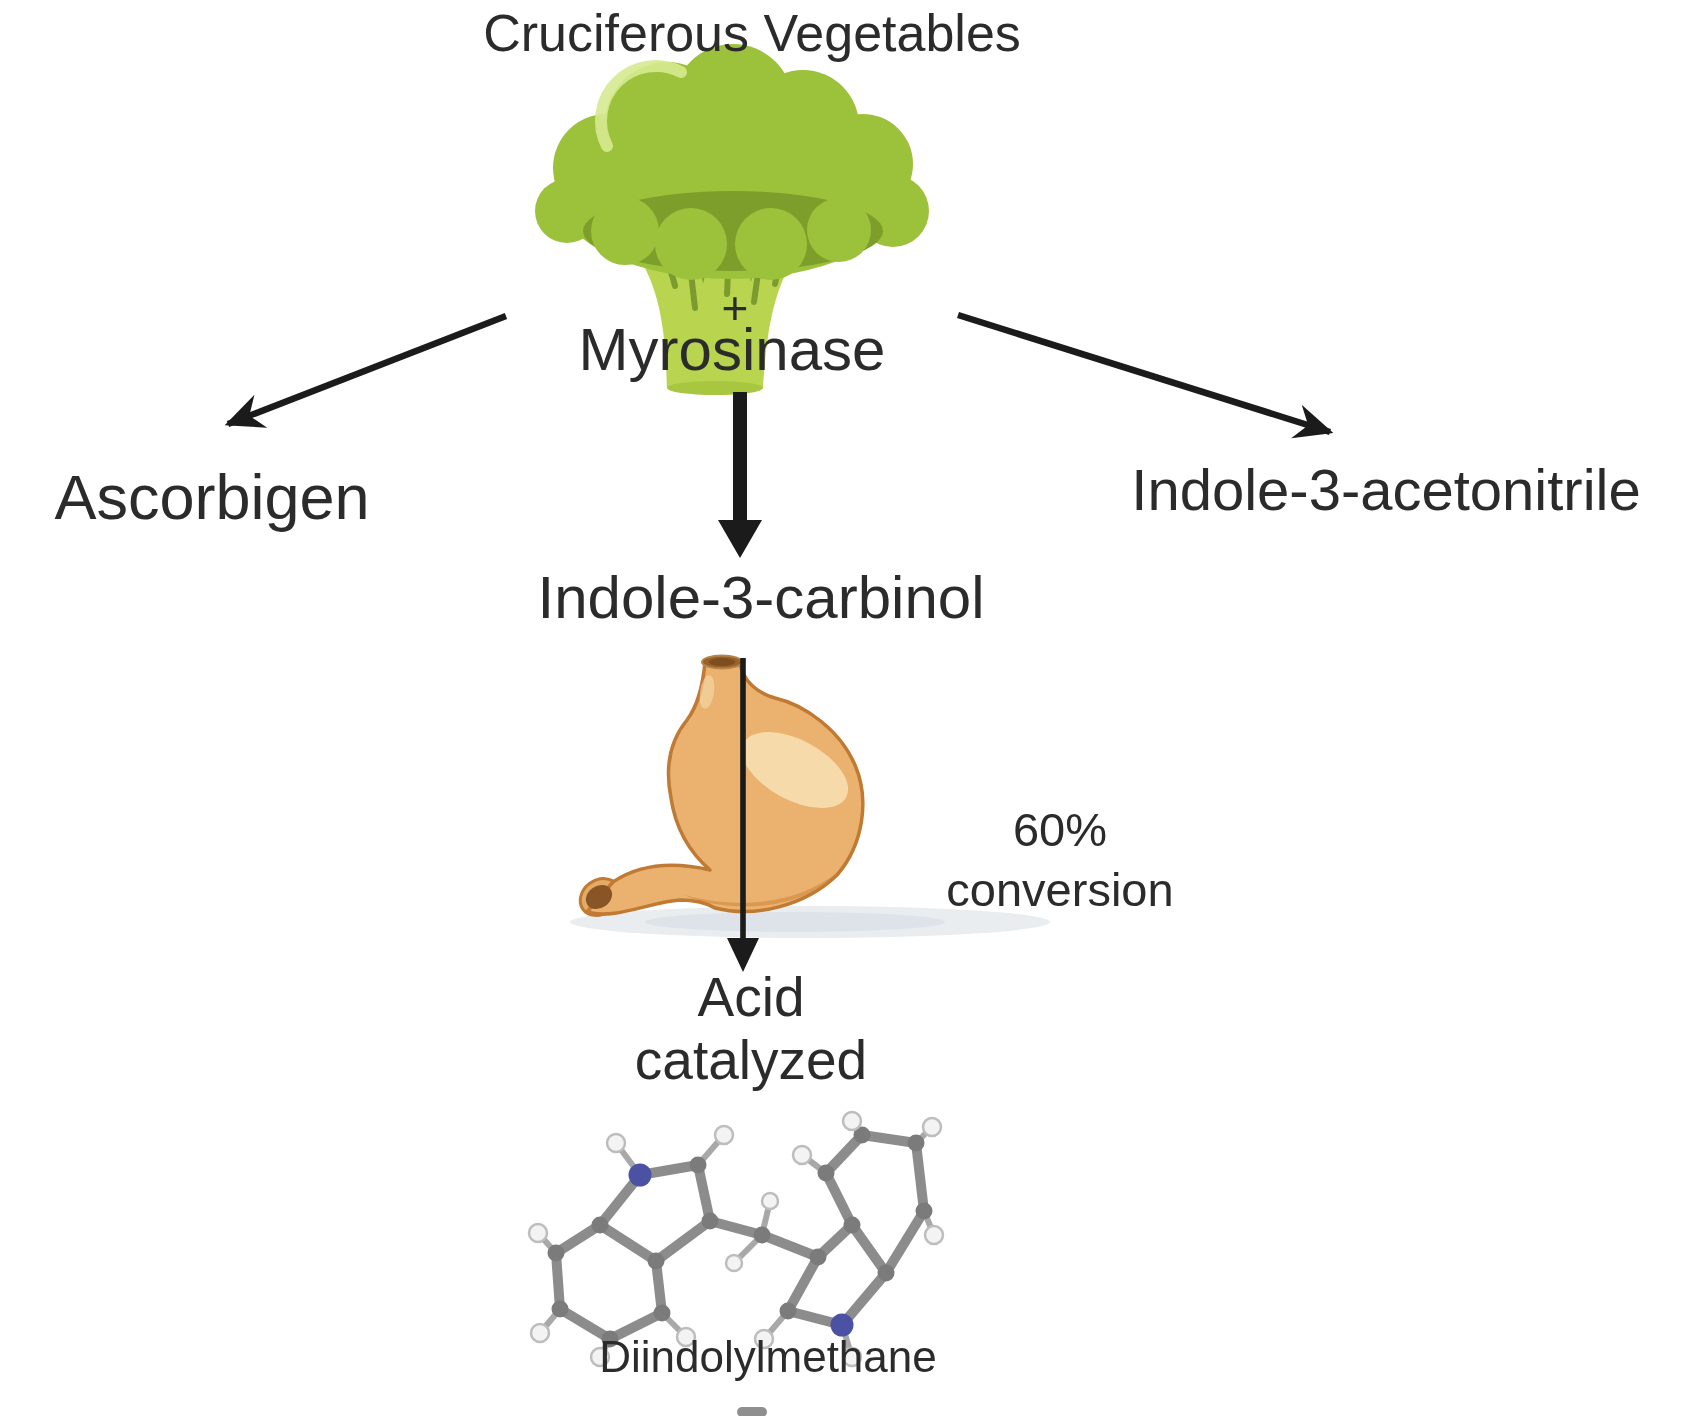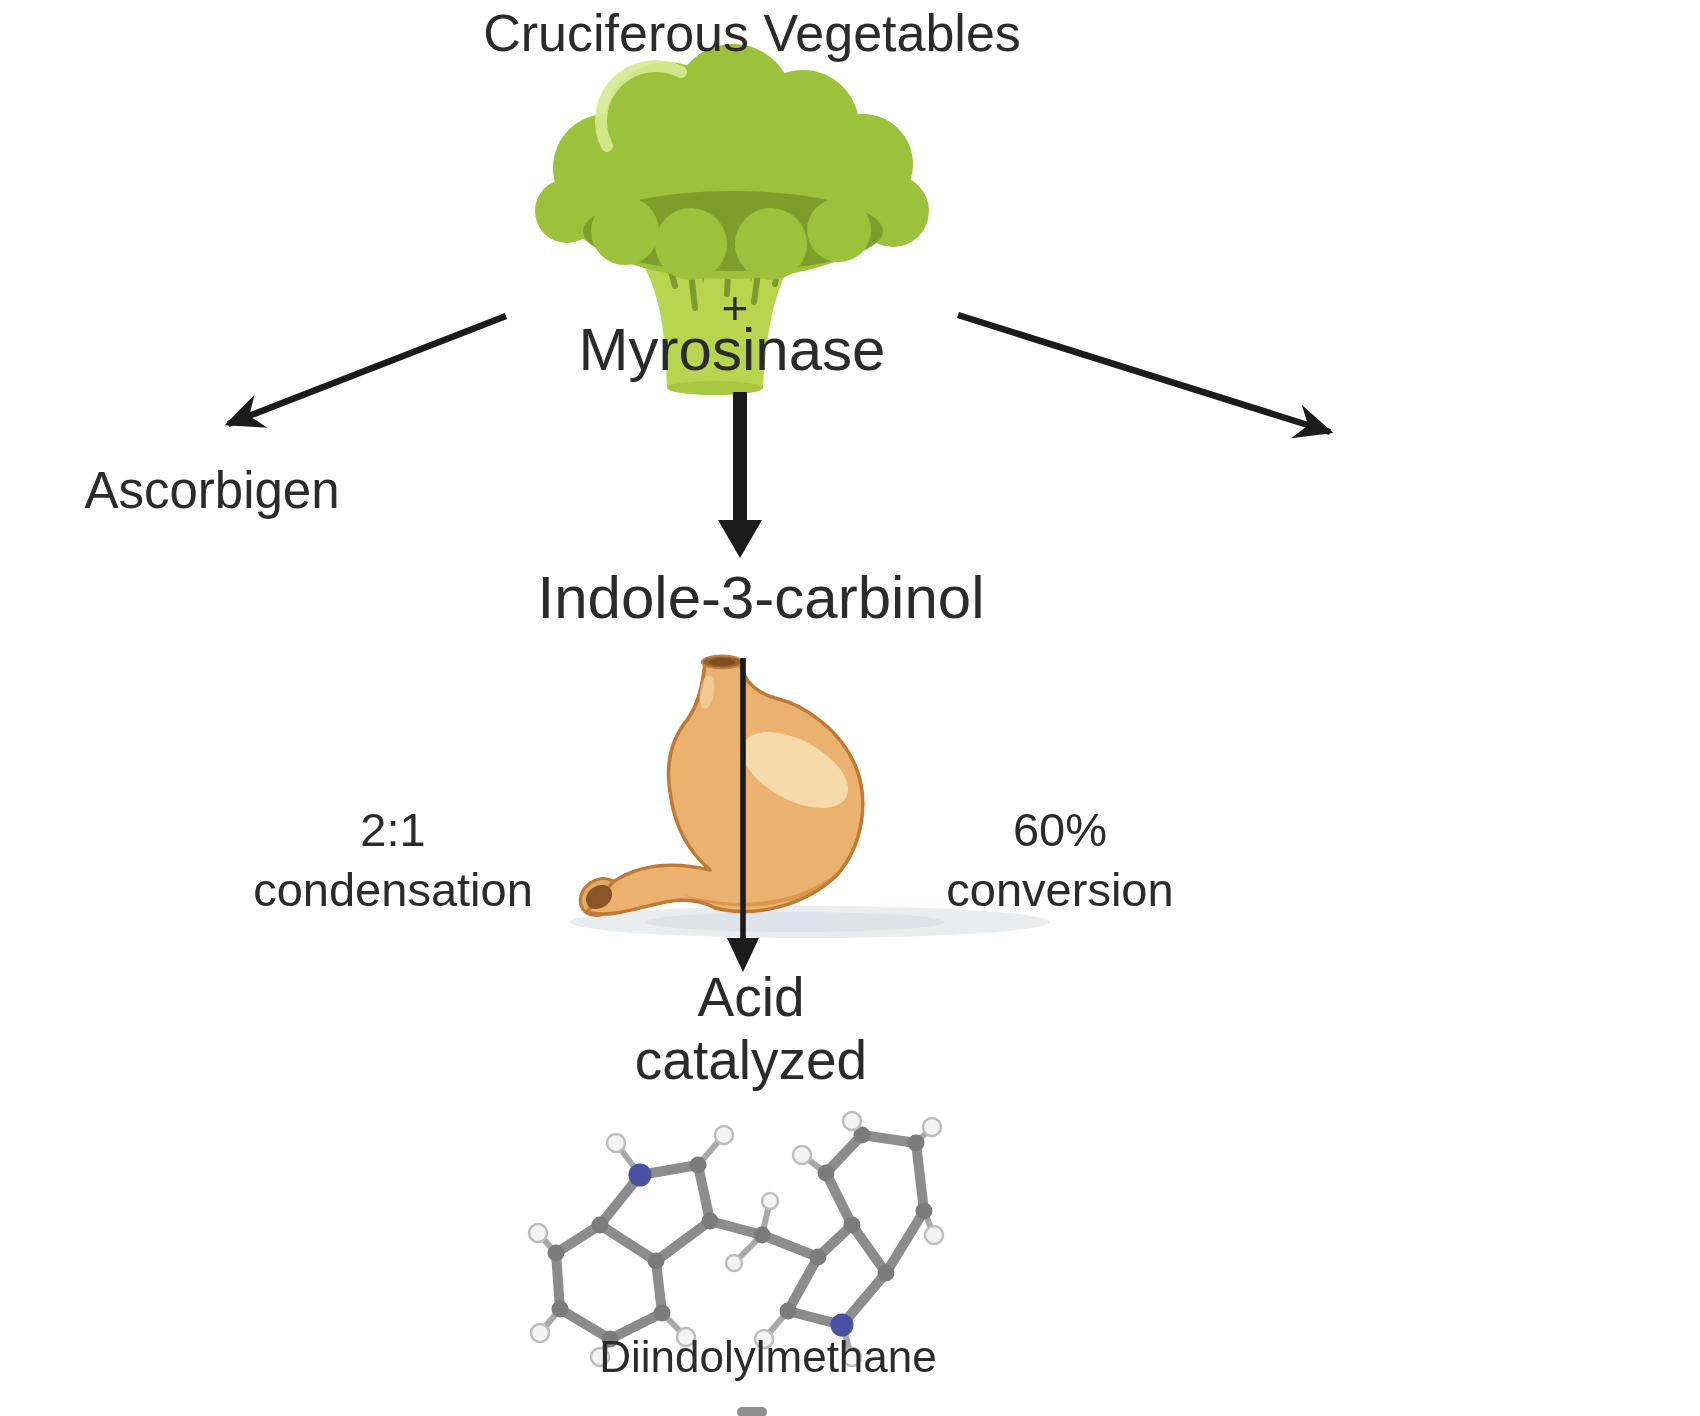--- a/index.html
+++ b/index.html
@@ -10,47 +10,44 @@
   .lbl{
     position:absolute;text-align:center;color:#2b2b2b;
     font-family:"Liberation Sans", sans-serif;line-height:1.05;
     white-space:nowrap;z-index:5;
   }
   .lbl.block{white-space:normal;}
   #title           {left:400px;top:6px;  width:704px;font-size:52px;}
   #lbl-gluco       {left:432px;top:240px;width:600px;font-size:60px;}
   #lbl-plus        {left:635px;top:284px;width:200px;font-size:46px;}
   #lbl-myro        {left:432px;top:318px;width:600px;font-size:60px;}
-  #lbl-ascorbigen  {left:12px; top:464px;width:400px;font-size:51px;}
+  #lbl-ascorbigen  {left:12px; top:464px;width:400px;font-size:63px;}
   #lbl-acetonitrile{left:1086px;top:460px;width:600px;font-size:58px;}
   #lbl-carbinol    {left:461px;top:566px;width:600px;font-size:60px;}
   #note-condensation{left:193px;top:800px;width:400px;font-size:47px;line-height:60px;}
   #note-conversion {left:860px;top:800px;width:400px;font-size:47px;line-height:60px;}
   #note-acid       {left:551px;top:966px;width:400px;font-size:55px;line-height:63px;}
   #lbl-dim         {left:418px;top:1334px;width:700px;font-size:44px;}
   .icon-svg{position:absolute;z-index:1;overflow:visible;}
   #arrows{position:absolute;left:0;top:0;z-index:3;overflow:visible;}
   #artifact{position:absolute;left:737px;top:1407px;width:30px;height:10px;
     border-radius:5px;background:#8f8f8f;z-index:2;}
 </style>
 </head>
 <body>
 
 <div id="canvas">
 
   <div class="lbl" id="title">Cruciferous Vegetables</div>
   <div class="lbl" id="lbl-plus">+</div>
   <div class="lbl" id="lbl-myro">Myrosinase</div>
   <div class="lbl" id="lbl-ascorbigen">Ascorbigen</div>
+  <div class="lbl" id="lbl-acetonitrile">Indole-3-acetonitrile</div>
   <div class="lbl" id="lbl-carbinol">Indole-3-carbinol</div>
 
-  <div class="lbl block" id="note-condensation">
-    <div>2:1</div>
-    <div>condensation</div>
-  </div>
   <div class="lbl block" id="note-conversion">
     <div>60%</div>
     <div>conversion</div>
   </div>
   <div class="lbl block" id="note-acid">
     <div>Acid</div>
     <div>catalyzed</div>
   </div>
   <div class="lbl" id="lbl-dim">Diindolylmethane</div>
 

